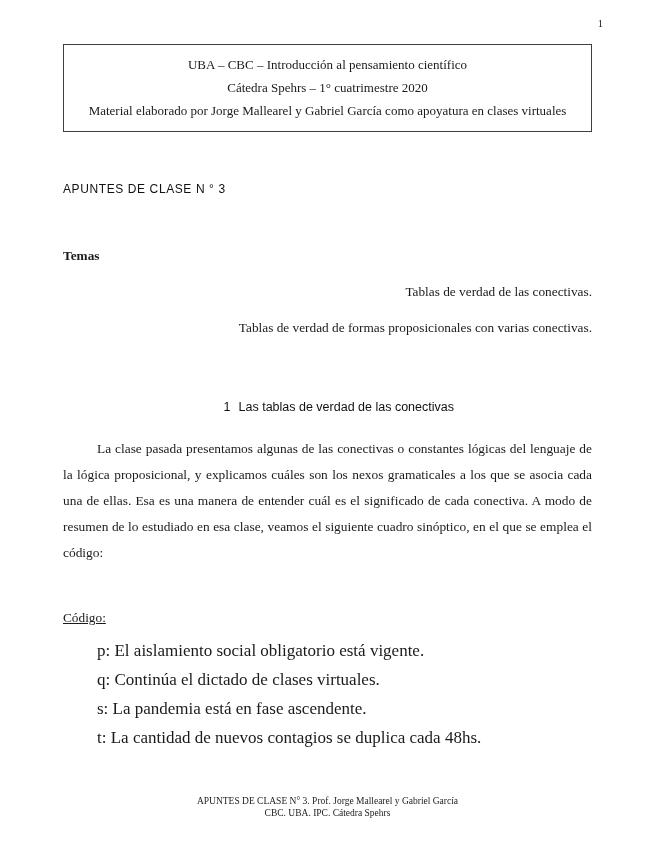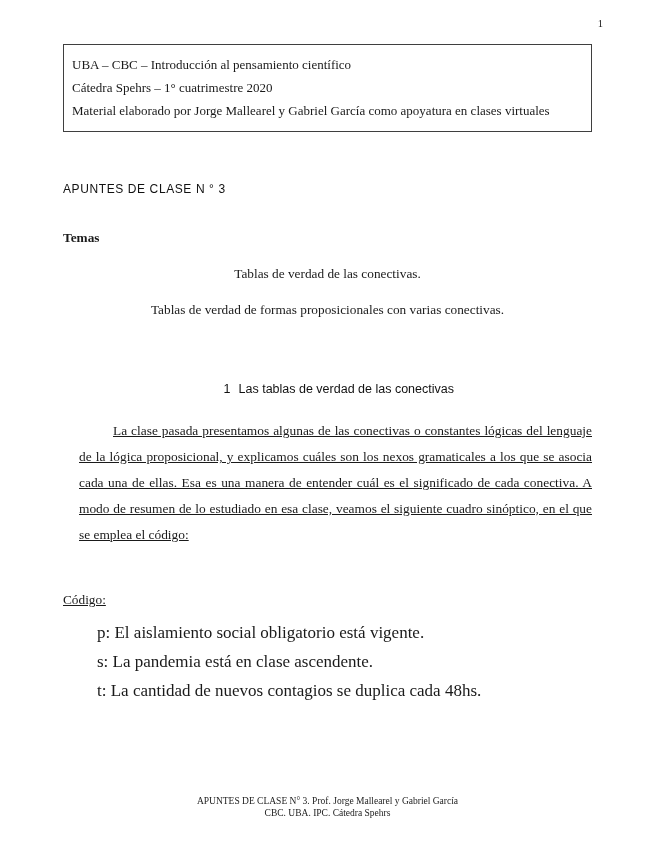--- a/index.html
+++ b/index.html
@@ -21,61 +21,60 @@
   .page-number {
     position: absolute;
     top: 18px;
     right: 52px;
     font-size: 10.5px;
     color: #222;
   }
   .header-box {
     margin: 44px 63px 0 63px;
     border: 1px solid #3f3f3f;
-    text-align: left;
+    text-align: center;
     padding: 8px 8px 9px 8px;
     font-size: 13px;
     line-height: 23px;
   }
   .doc-title {
     margin: 50px 63px 0 63px;
     font-family: "Liberation Sans", sans-serif;
     font-weight: normal;
     font-size: 12px;
     letter-spacing: 0.6px;
     color: #111;
   }
   .temas-label {
-    margin: 34px 63px 0 63px;
+    margin: 52px 63px 0 63px;
     font-size: 13.3px;
     font-weight: bold;
   }
   .tema-line {
     margin: 20px 63px 0 63px;
-    text-align: center;
+    text-align: right;
     font-size: 13.3px;
   }
   .section-heading {
     margin: 64px 63px 0 81px;
     font-family: "Liberation Sans", sans-serif;
     font-size: 12.5px;
     color: #111;
     text-align: center;
   }
   .section-heading .sec-num {
     display: inline-block;
     width: 16px;
   }
   .body-par {
-    margin: 22px 63px 0 79px;
+    margin: 22px 63px 0 63px;
     text-align: justify;
     text-indent: 34px;
     font-size: 13.4px;
     line-height: 26px;
-    text-decoration: underline;
   }
   .codigo-label {
     margin: 44px 63px 0 63px;
     font-size: 13.3px;
     text-decoration: underline;
   }
   .code-list {
     margin: 17px 63px 0 97px;
   }
   .code-item {
@@ -119,21 +118,22 @@
     <span class="sec-num">1</span>
     <span class="sec-title">Las tablas de verdad de las conectivas</span>
   </div>
 
   <p class="body-par">La clase pasada presentamos algunas de las conectivas o constantes lógicas del lenguaje de la lógica proposicional, y explicamos cuáles son los nexos gramaticales a los que se asocia cada una de ellas. Esa es una manera de entender cuál es el significado de cada conectiva. A modo de resumen de lo estudiado en esa clase, veamos el siguiente cuadro sinóptico, en el que se emplea el código:</p>
 
   <div class="codigo-label">Código:</div>
 
   <div class="code-list">
     <div class="code-item">p: El aislamiento social obligatorio está vigente.</div>
-    <div class="code-item">s: La pandemia está en clase ascendente.</div>
+    <div class="code-item">q: Continúa el dictado de clases virtuales.</div>
+    <div class="code-item">s: La pandemia está en fase ascendente.</div>
     <div class="code-item">t: La cantidad de nuevos contagios se duplica cada 48hs.</div>
   </div>
 
   <div class="footer">
     <div>APUNTES DE CLASE N° 3. Prof. Jorge Mallearel y Gabriel García</div>
     <div>CBC. UBA. IPC. Cátedra Spehrs</div>
   </div>
 
 </div>
 

